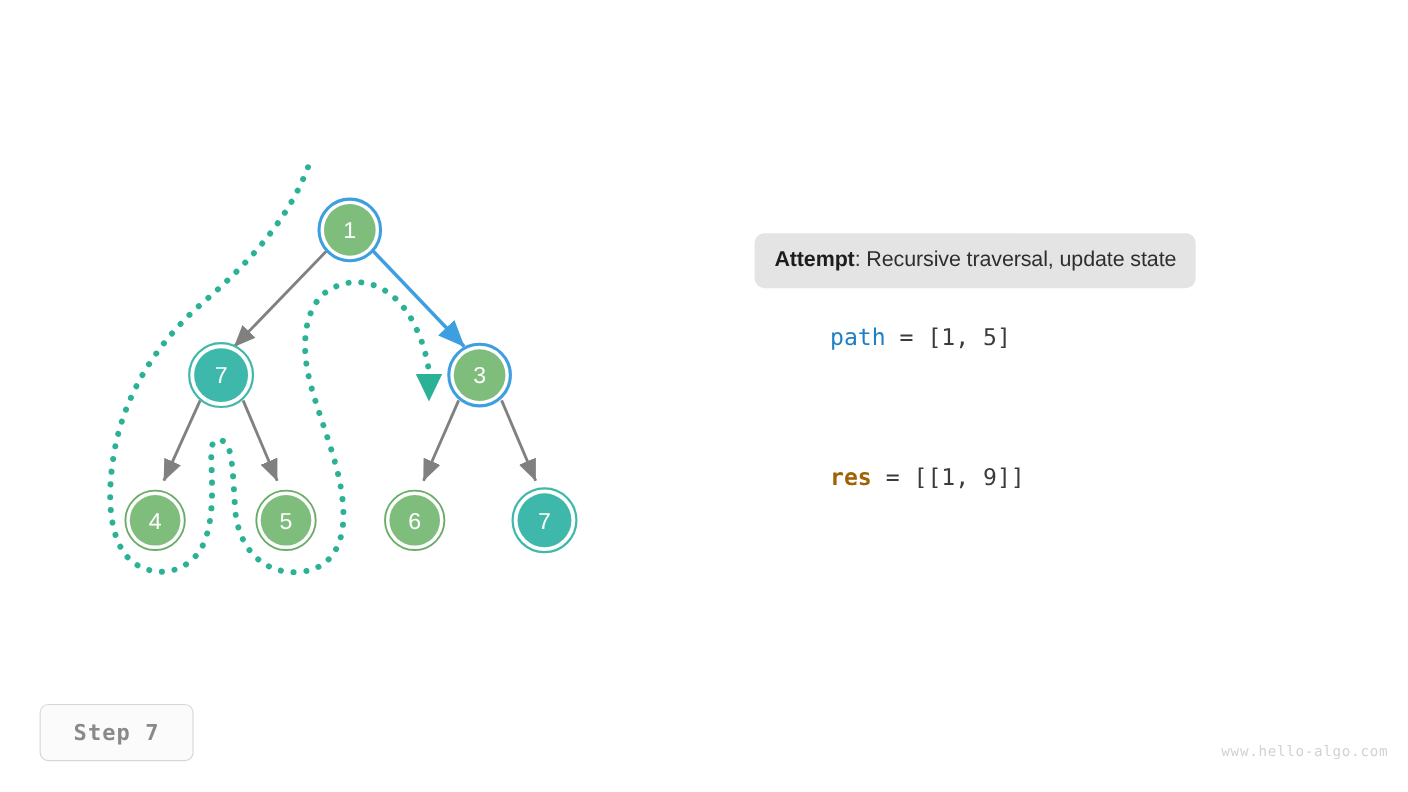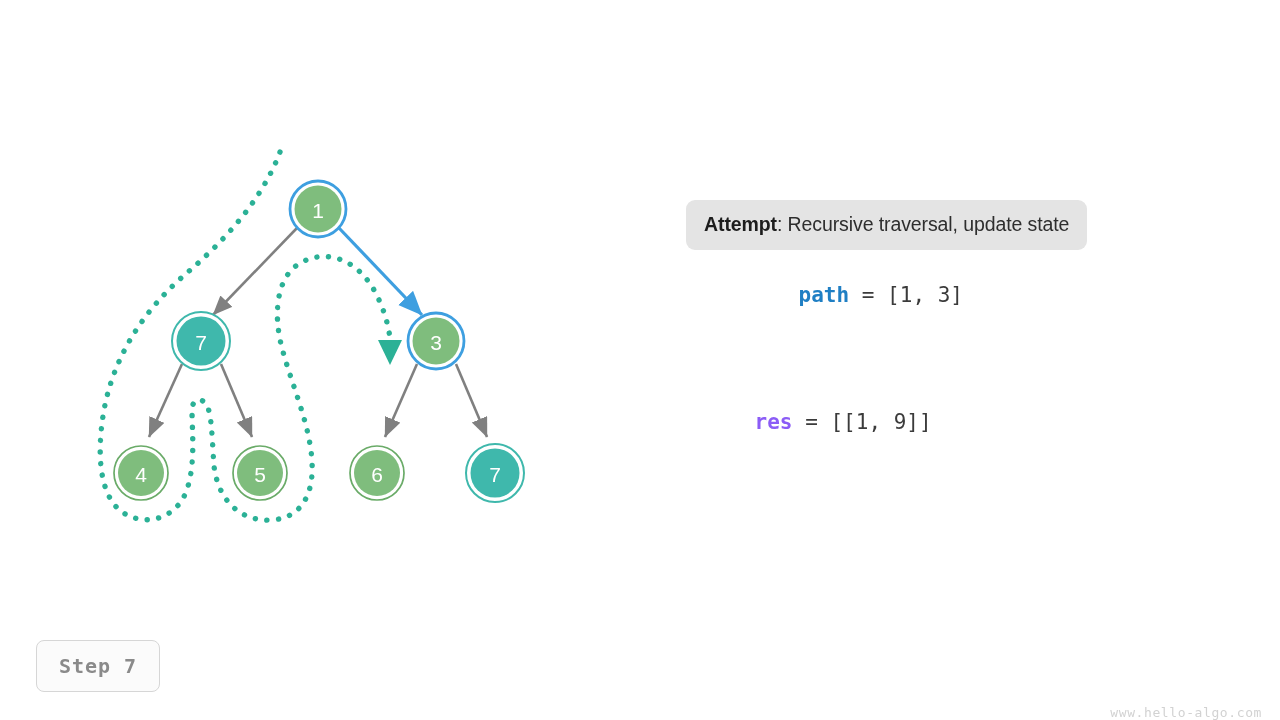--- a/index.html
+++ b/index.html
@@ -36,21 +36,21 @@
     font-size: 21px;
     text-anchor: middle;
     dominant-baseline: central;
     pointer-events: none;
   }
 
   
   #info-panel {
     position: absolute;
     left: 686px;
-    top: 200px;
+    top: 212px;
     width: 520px;
   }
   .hint-row {
     font-size: 19.5px;
     color: #2e2e2e;
     line-height: 1.28;
     letter-spacing: -0.1px;
     white-space: nowrap;
   }
   .hint-row b { font-weight: bold; color: #1d1d1d; }
@@ -67,50 +67,50 @@
 
   .code-row {
     font-family: "DejaVu Sans Mono", "Liberation Mono", monospace;
     font-size: 21px;
     padding: 9px 18px 0 18px;
     white-space: pre;
     color: #3a3a3a;
     letter-spacing: 0px;
   }
   .code-row.spacer { height: 46px; padding-top: 0; }
-  .var-path { color: #1f7fc4; font-weight: bold; margin-left: 44px; }
-  .var-res  { color: #8b5cf6; font-weight: bold; text-align: center; }
+  .var-path { color: #1f7fc4; font-weight: normal; }
+  .var-res  { color: #a16207; font-weight: bold; text-align: center; }
   .code-val { color: #3b3b3b; }
 
   
   #step-badge {
     position: absolute;
     left: 36px;
     top: 640px;
-    width: 124px;
+    width: 140px;
     height: 52px;
     box-sizing: border-box;
     border: 1px solid #d6d6d6;
     border-radius: 8px;
     background: #fbfbfb;
     display: flex;
     align-items: center;
     justify-content: center;
     font-family: "DejaVu Sans Mono", "Liberation Mono", monospace;
     font-size: 20px;
     font-weight: bold;
     color: #8a8a8a;
     letter-spacing: 1px;
   }
 
   
   #watermark {
     position: absolute;
     right: 18px;
-    bottom: 0;
+    bottom: 29px;
     font-family: "DejaVu Sans Mono", "Liberation Mono", monospace;
     font-size: 13px;
     color: #d2d2d2;
     letter-spacing: 0.6px;
   }
 </style>
 </head>
 <body>
 
 <div id="tree-figure">
@@ -207,21 +207,21 @@
 </div>
 
 <div id="info-panel">
 
   <div class="hint-row hint-attempt">
     <b>Attempt</b><span>: Recursive traversal, update state</span>
   </div>
 
 
   <div class="code-row">
-    <span class="var-path">path</span><span class="code-val"> = </span><span class="code-val">[1, 3]</span>
+    <span class="var-path">path</span><span class="code-val"> = </span><span class="code-val">[1, 5]</span>
   </div>
 
   <div class="code-row spacer"></div>
 
   <div class="code-row">
     <span class="var-res">res</span><span class="code-val"> = </span><span class="code-val">[[1, 9]]</span>
   </div>
 
 </div>
 

